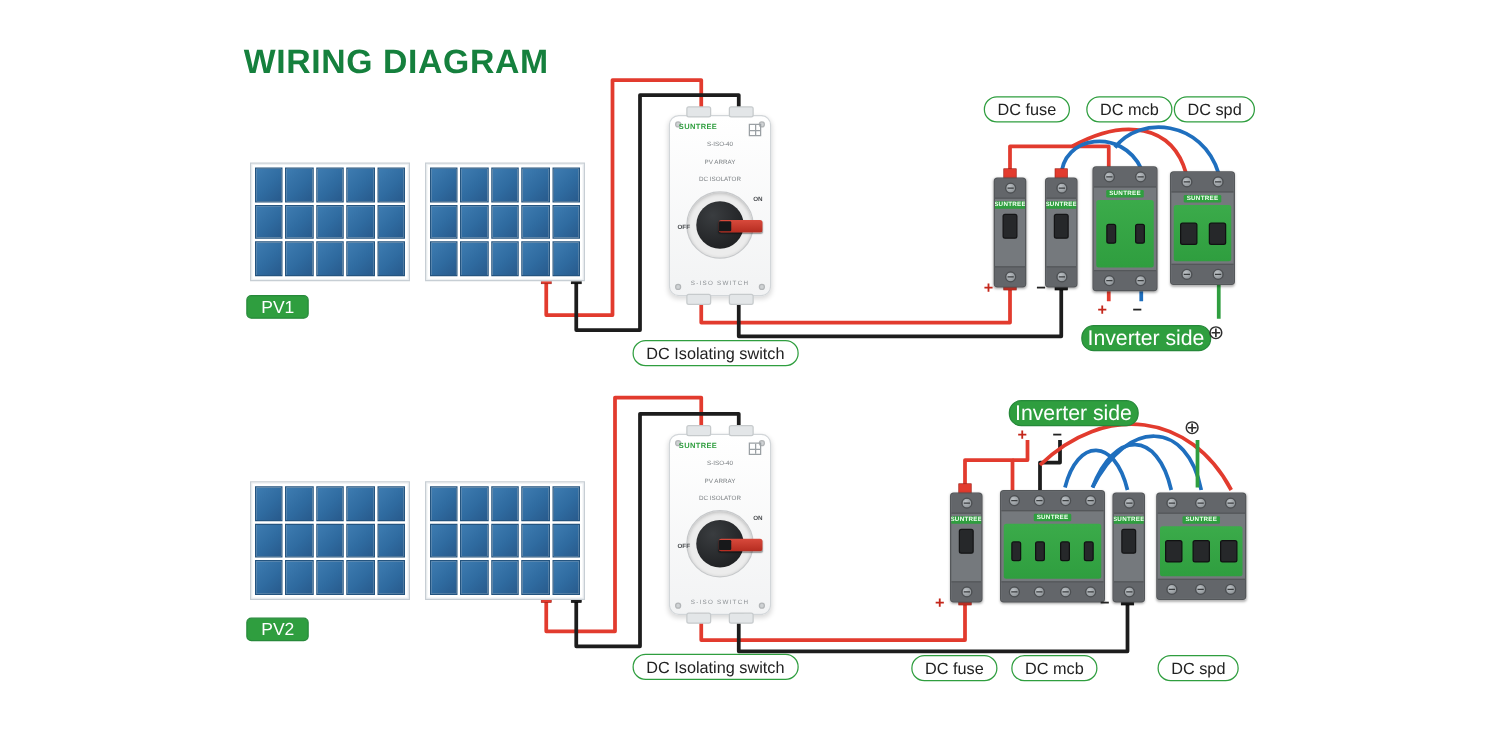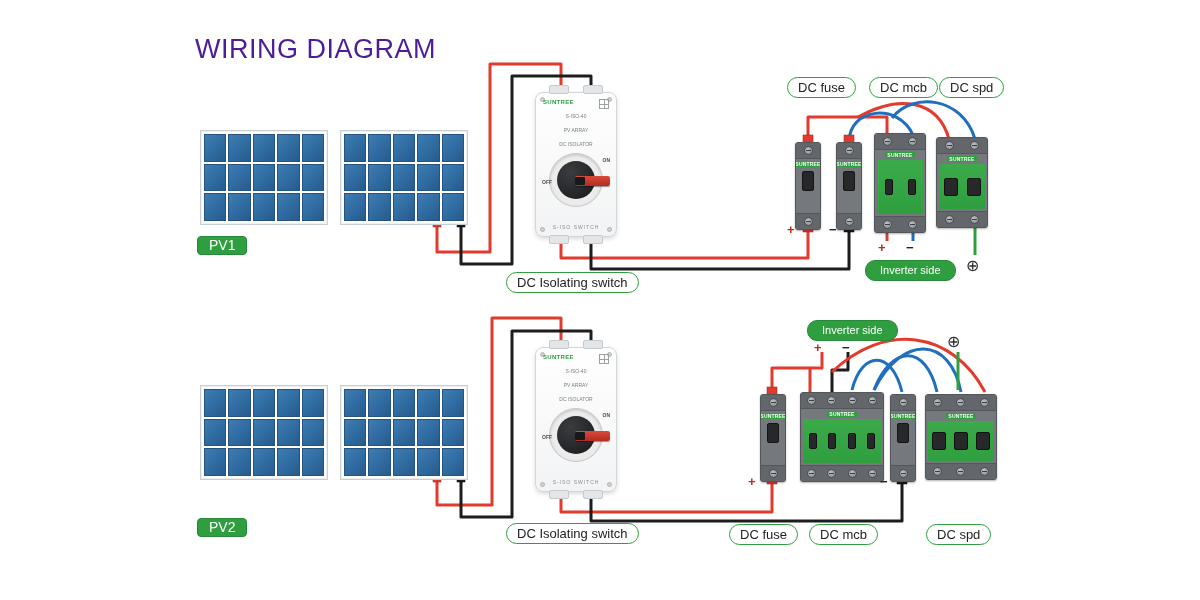--- a/index.html
+++ b/index.html
@@ -6,41 +6,41 @@
     --accent-green:#2f9e3f;
     --wire-red:#e23b2e;
     --wire-black:#1d1d1d;
     --wire-blue:#1f6fbe;
     --wire-green:#2f9e3f;
     --panel-cell:#2f6ba0;
   }
   *{margin:0;padding:0;box-sizing:border-box}
   body{background:#fff;font-family:"Liberation Sans",sans-serif}
   .stage{position:relative;width:1200px;height:600px;background:#fff;overflow:hidden}
-  .title{position:absolute;left:195px;top:34px;font-size:27px;font-weight:normal;color:#4c1d95;letter-spacing:.5px}
+  .title{position:absolute;left:195px;top:34px;font-size:27px;font-weight:bold;color:#15803d;letter-spacing:.5px}
   svg.wires{position:absolute;left:0;top:0;width:1200px;height:600px;pointer-events:none}
   .wire{fill:none;stroke-width:3px;stroke-linejoin:round;stroke-linecap:butt}
   .w-red{stroke:var(--wire-red)}
   .w-black{stroke:var(--wire-black)}
   .w-blue{stroke:var(--wire-blue)}
   .w-green{stroke:var(--wire-green)}
   .nub-red{fill:var(--wire-red);stroke:#9c1f16;stroke-width:.5}
   .nub-black{fill:var(--wire-black);stroke:#000;stroke-width:.5}
 
   
   .panel{position:absolute;width:128px;height:95px;background:#fff;border:1px solid #c7ced4;padding:3px;box-shadow:0 0 0 1px #eef1f3 inset}
   .panel-grid{display:grid;gap:2px;width:100%;height:100%}
   .cell{background:linear-gradient(135deg,#3e7cb1 0%,var(--panel-cell) 55%,#285a8c 100%);border:1px solid #24547f}
 
   
   .pill{position:absolute;font-size:13px;line-height:15px;padding:2px 10px;border-radius:11px;white-space:nowrap;background:#fff}
   .pill.outline{border:1px solid var(--accent-green);color:#222}
   .pill.solid{background:var(--accent-green);color:#fff;border:1px solid #26893a}
   .pill.pv{border-radius:4px;font-size:14px;padding:1px 11px}
-  .pill.inv{font-size:11px;padding:2px 14px;border-radius:10px}
+  .pill.inv{font-size:17px;padding:2px 4px;border-radius:10px}
 
   
   .sym{position:absolute;font-size:13px;font-weight:bold;color:#222}
   .sym.plus{color:#c4271b}
   .sym.gnd{font-size:16px;font-weight:normal;color:#2e2e2e}
 
   
   .isolator{position:absolute;width:82px;height:145px;background:linear-gradient(#ffffff,#f2f3f4);border:1px solid #d2d6d9;border-radius:8px;box-shadow:0 2px 4px rgba(0,0,0,.15)}
   .isolator .tab{position:absolute;width:20px;height:9px;background:#e3e6e8;border:1px solid #c6cacc;border-radius:2px}
   .tab.tl{left:13px;top:-8px}.tab.tr{right:13px;top:-8px}.tab.bl{left:13px;bottom:-8px}.tab.br{right:13px;bottom:-8px}
@@ -291,21 +291,21 @@
         <div class="cell"></div>
         <div class="cell"></div>
         <div class="cell"></div>
         <div class="cell"></div>
         <div class="cell"></div>
         <div class="cell"></div>
         <div class="cell"></div>
         <div class="cell"></div>
       </div>
   </div>
-  <span class="pill solid pv" style="left:197px;top:518px">PV2</span>
+  <span class="pill solid pv" style="left:197px;top:494px">PV2</span>
 
   <div class="isolator" style="left:535px;top:347px">
     <div class="tab tl"></div>
     <div class="tab tr"></div>
     <div class="tab bl"></div>
     <div class="tab br"></div>
     <span class="iso-screw is1"></span>
     <span class="iso-screw is2"></span>
     <span class="iso-screw is3"></span>
     <span class="iso-screw is4"></span>

